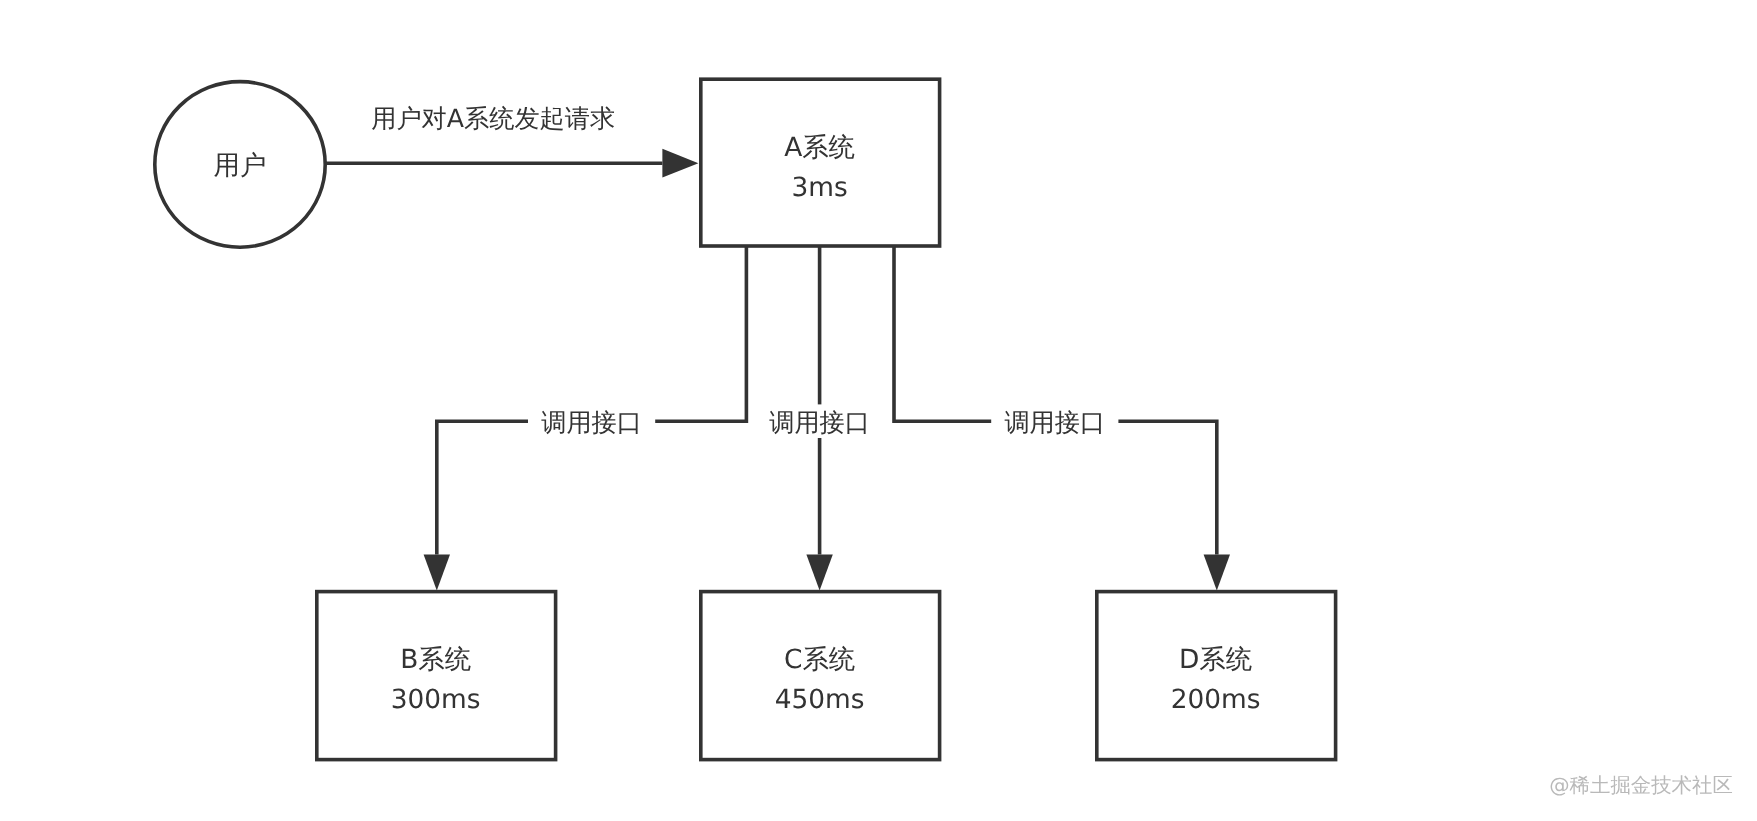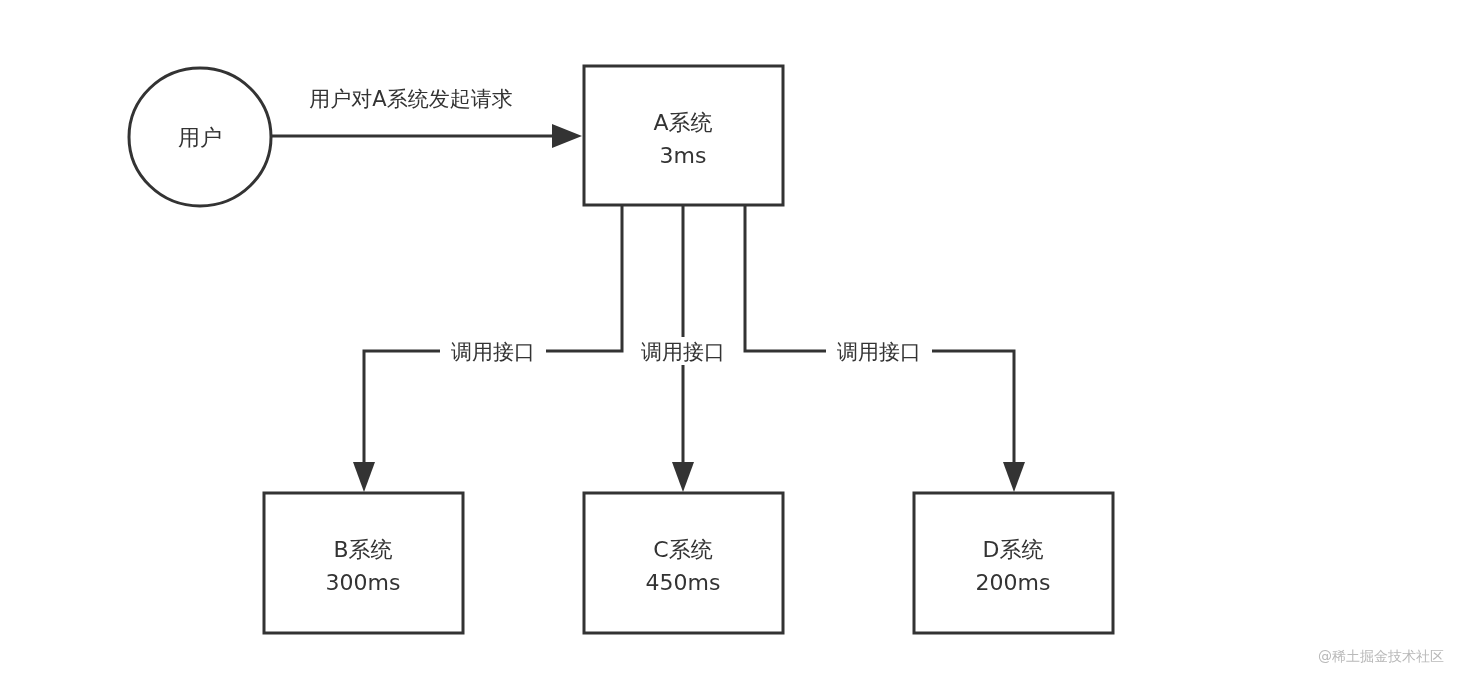--- a/index.html
+++ b/index.html
@@ -1,21 +1,21 @@
 <!DOCTYPE html>
 <html><head>
 <meta charset="utf-8">
 <style>
   html, body { margin: 0; padding: 0; background: #ffffff; }
   body { width: 1464px; height: 684px; position: relative; overflow: hidden;
          font-family: "DejaVu Sans", sans-serif; color: #333333; }
   svg { position: absolute; left: 0; top: 0; }
   .node-text { font-size: 22px; fill: #333333; text-anchor: middle; font-family: "DejaVu Sans", sans-serif; }
   .edge-label { font-size: 21px; fill: #333333; text-anchor: middle; font-family: "DejaVu Sans", sans-serif; }
-  .wm { position: absolute; right: 20px; bottom: 18px; font-size: 14px; color: #b9b9b9;
+  .wm { position: absolute; right: 20px; bottom: 18px; font-size: 17px; color: #b9b9b9;
         font-family: "DejaVu Sans", sans-serif; }
 </style>
 </head>
 <body>
 
 <svg width="1464" height="684" viewBox="0 0 1464 684">
   <defs>
     <marker id="arrow" markerWidth="10" markerHeight="10" refX="9" refY="5" orient="auto" markerUnits="userSpaceOnUse">
       <path d="M0,0 L10,5 L0,10 Z" fill="#333"></path>
     </marker>

